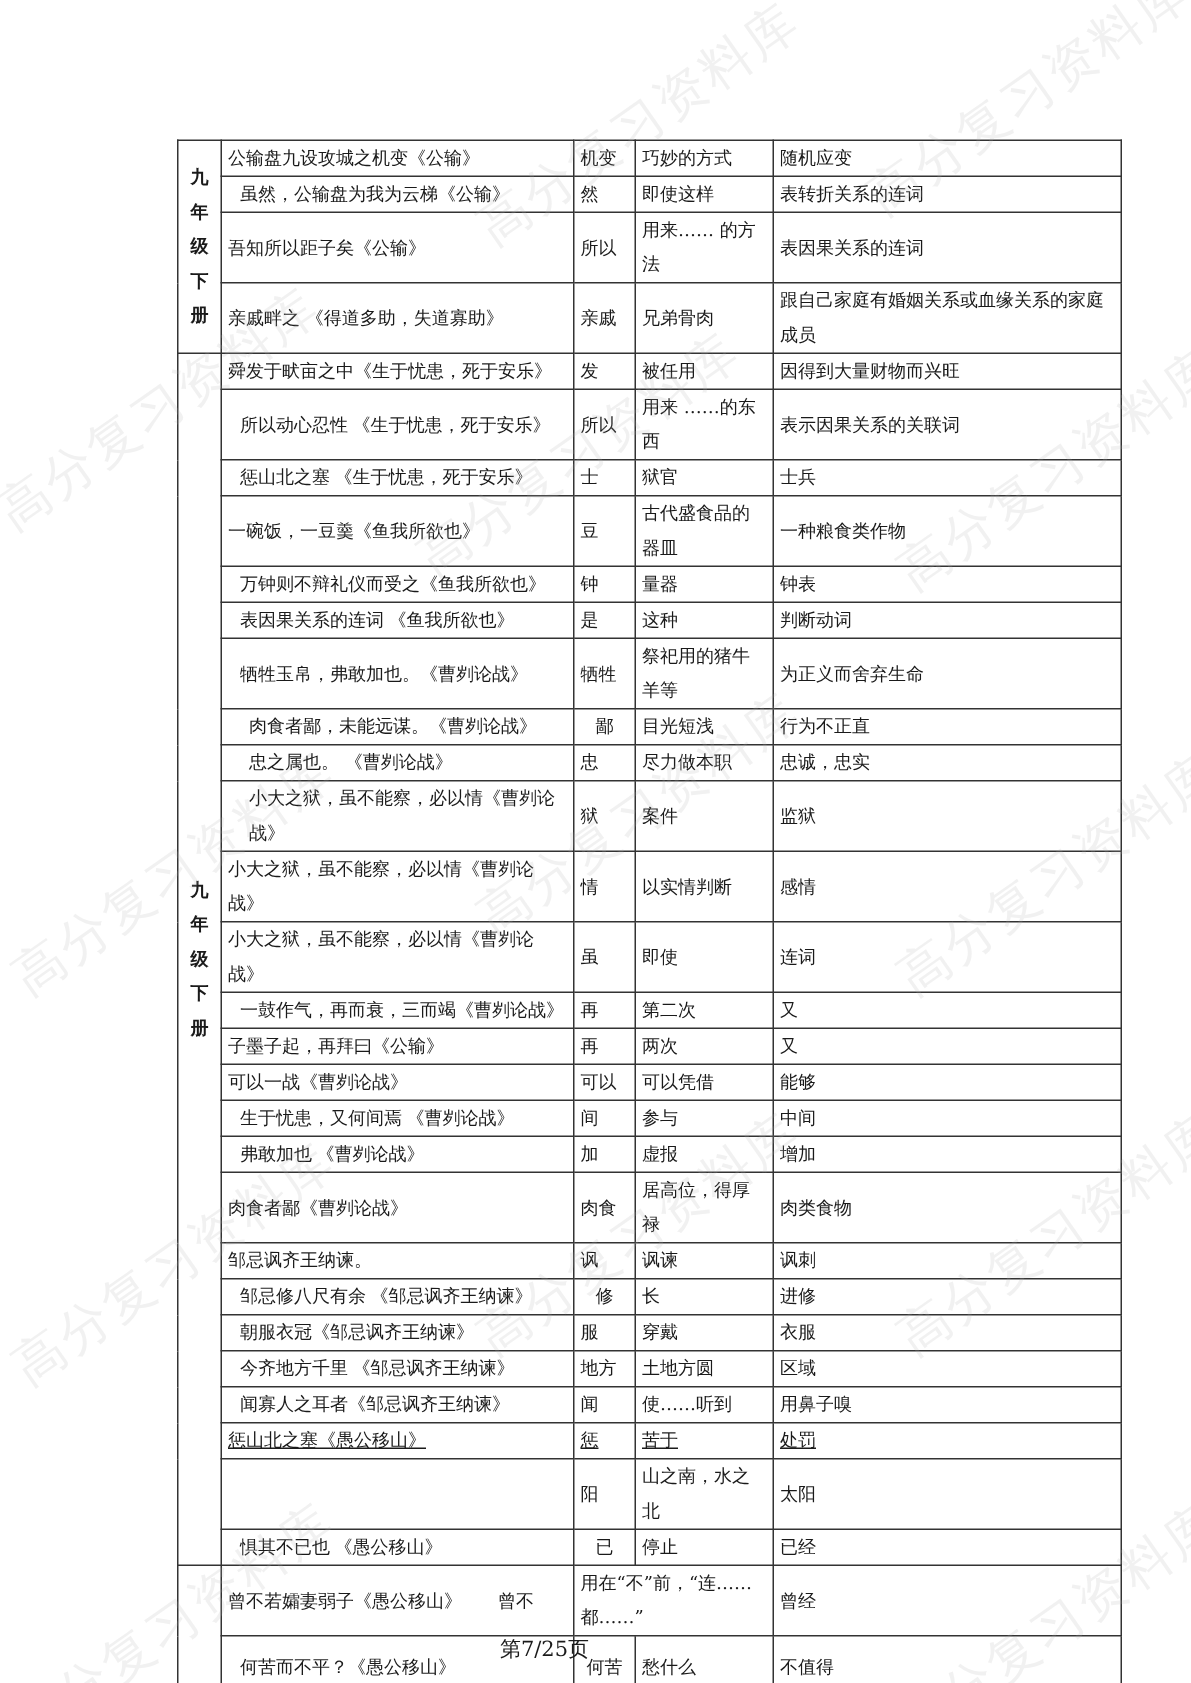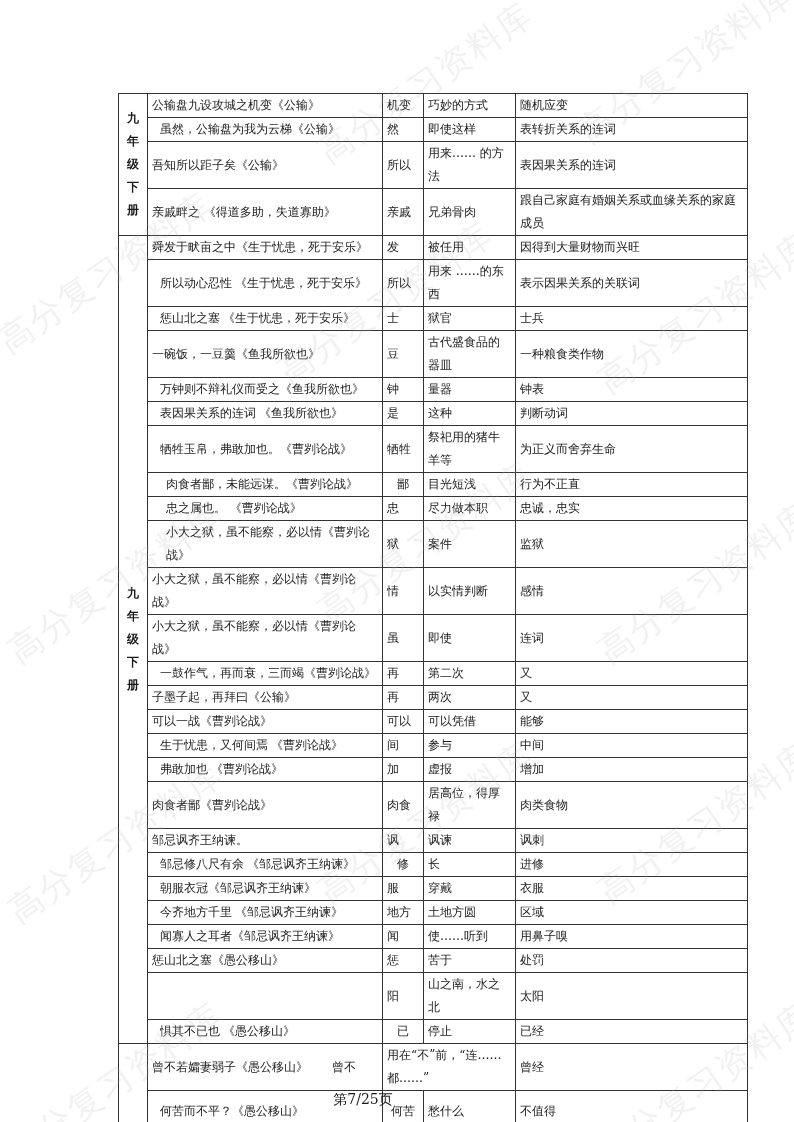--- a/index.html
+++ b/index.html
@@ -215,21 +215,21 @@
         <td class="word">地方</td>
         <td>土地方圆</td>
         <td>区域</td>
       </tr>
       <tr style="height: 23px; margin-top: 47px;">
         <td class="sent ind">闻寡人之耳者《邹忌讽齐王纳谏》</td>
         <td class="word">闻</td>
         <td>使……听到</td>
         <td>用鼻子嗅</td>
       </tr>
-      <tr style="height: 23px;">
+      <tr style="height: 23px; text-decoration: underline;">
         <td class="sent">惩山北之塞《愚公移山》</td>
         <td class="word">惩</td>
         <td>苦于</td>
         <td>处罚</td>
       </tr>
       <tr style="height: 23px;">
         <td class="sent"></td>
         <td class="word">阳</td>
         <td>山之南，水之北</td>
         <td>太阳</td>

